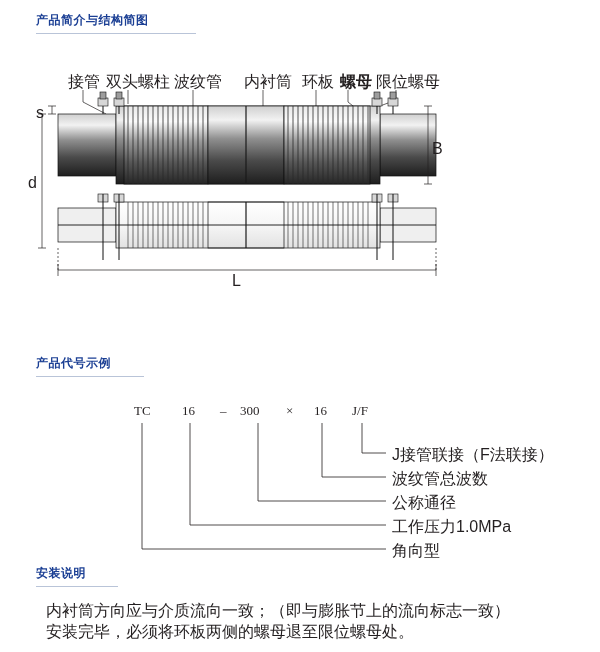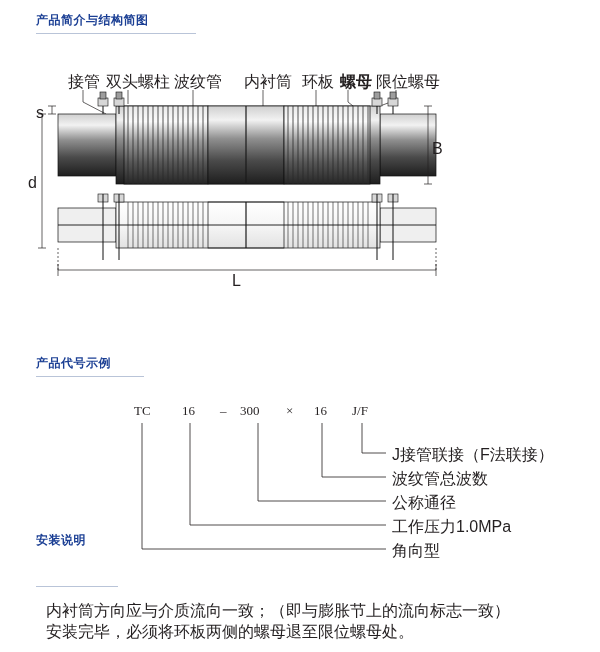--- a/index.html
+++ b/index.html
@@ -25,21 +25,21 @@
   }
   .title-rule {
     position: absolute;
     height: 1px;
     background: #b9c4d8;
   }
   #title-intro { left: 36px; top: 12px; }
   #rule-intro  { left: 36px; top: 33px; width: 160px; }
   #title-code  { left: 36px; top: 355px; }
   #rule-code   { left: 36px; top: 376px; width: 108px; }
-  #title-install { left: 36px; top: 532px; }
+  #title-install { left: 36px; top: 565px; }
   #rule-install  { left: 36px; top: 586px; width: 82px; }
 
   
   #diagram {
     position: absolute;
     left: 28px;
     top: 62px;
     width: 545px;
     height: 230px;
   }

